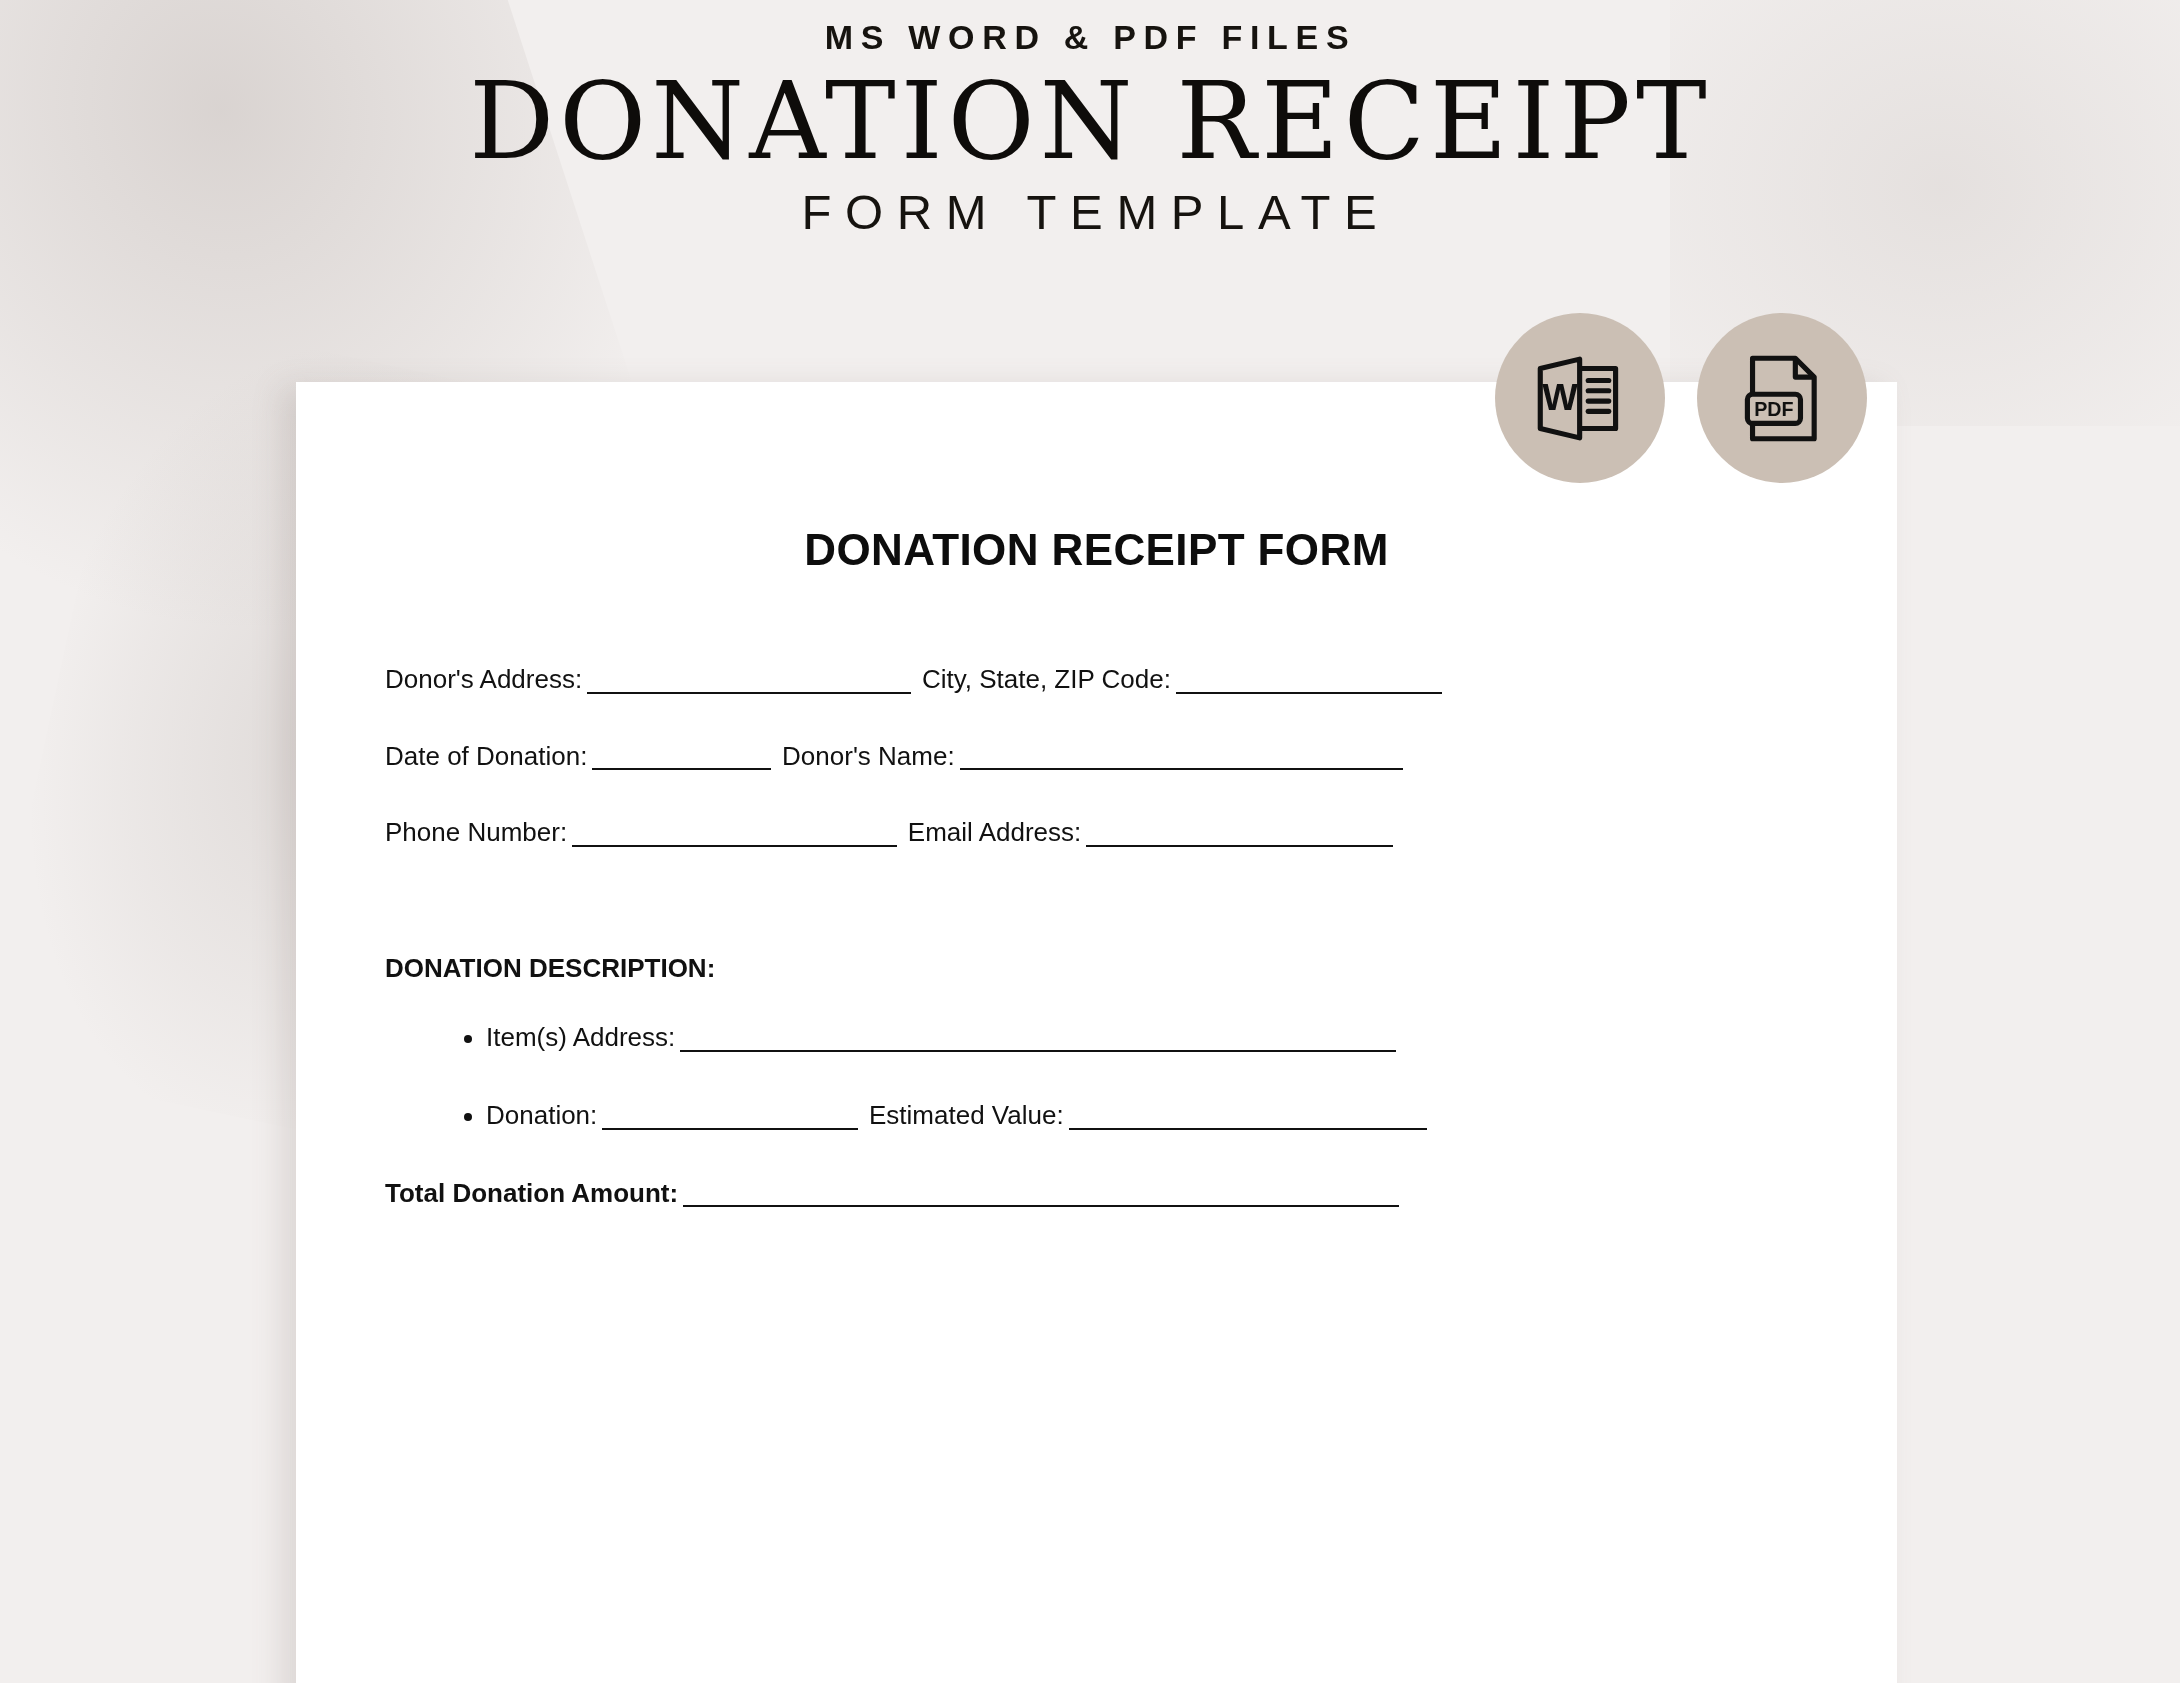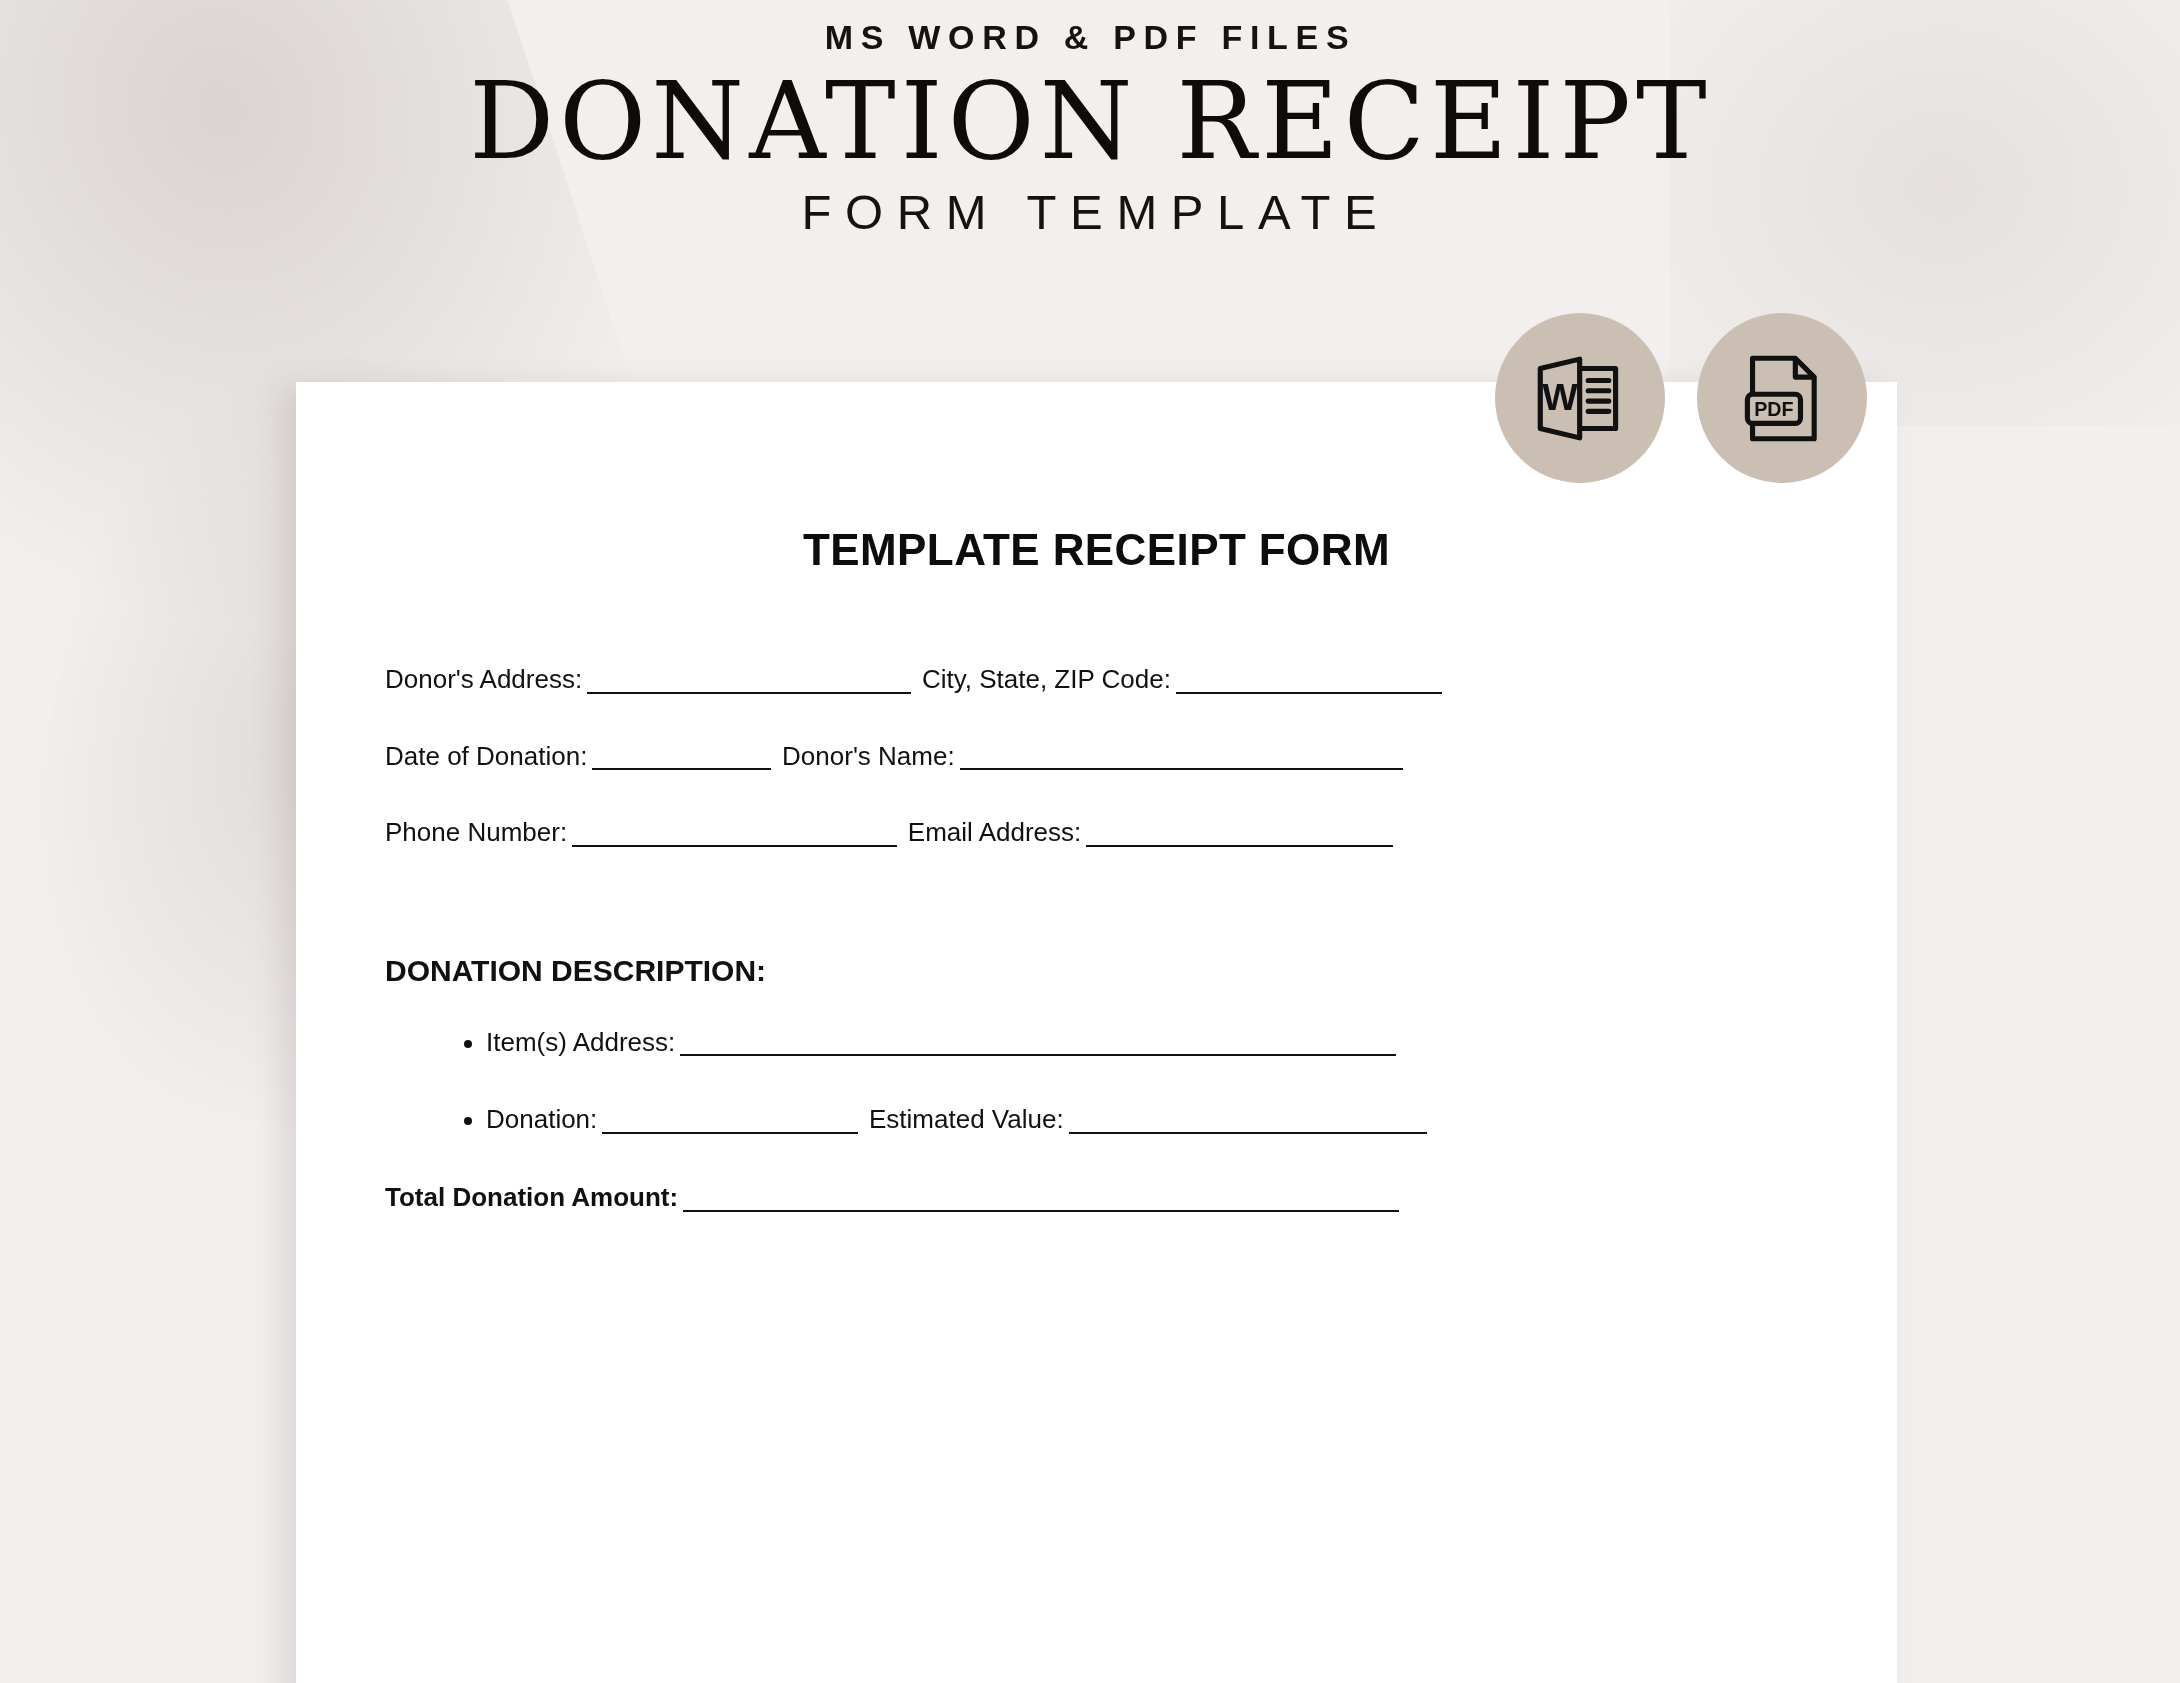--- a/index.html
+++ b/index.html
@@ -132,21 +132,21 @@
   .field-label { }
   .rule {
     display: inline-block;
     border-bottom: 2.1px solid #111;
     vertical-align: bottom;
     height: 22px;
     margin: 0 3.4px 0 5.1px;
   }
   .section-head {
     font-weight: bold;
-    font-size: 30px;
+    font-size: 26px;
     margin-top: 107px;
     margin-bottom: 0;
   }
   ul.bullets {
     list-style: disc;
     margin: 41px 0 0 0;
     padding-left: 101px;
   }
   ul.bullets li {
     margin-bottom: 49px;
@@ -190,21 +190,21 @@
     <svg width="101" height="101" viewBox="0 0 118 118">
       <path d="M24 12 L74 12 L96 34 L96 106 L24 106 Z" fill="none" stroke="#111" stroke-width="6" stroke-linejoin="round"></path>
       <path d="M74 12 L74 34 L96 34" fill="none" stroke="#111" stroke-width="6" stroke-linejoin="round"></path>
       <rect x="18" y="54" width="62" height="34" rx="6" fill="#cbbfb4" stroke="#111" stroke-width="6"></rect>
       <text x="49" y="79" text-anchor="middle" font-family="Liberation Sans, sans-serif" font-size="23" font-weight="bold" fill="#111">PDF</text>
     </svg>
   </div>
 </div>
 
 <div class="doc-page">
-  <div class="doc-title">TEMPLATE RECEIPT FORM</div>
+  <div class="doc-title">DONATION RECEIPT FORM</div>
 
   <div class="doc-body">
 
     <div class="field-row">
       <span class="field-label">Donor's Address:</span><span class="rule" style="width:324px"></span>
       <span class="field-label">City, State, ZIP Code:</span><span class="rule" style="width:266px"></span>
     </div>
 
     <div class="field-row">
       <span class="field-label">Date of Donation:</span><span class="rule" style="width:179px"></span>

